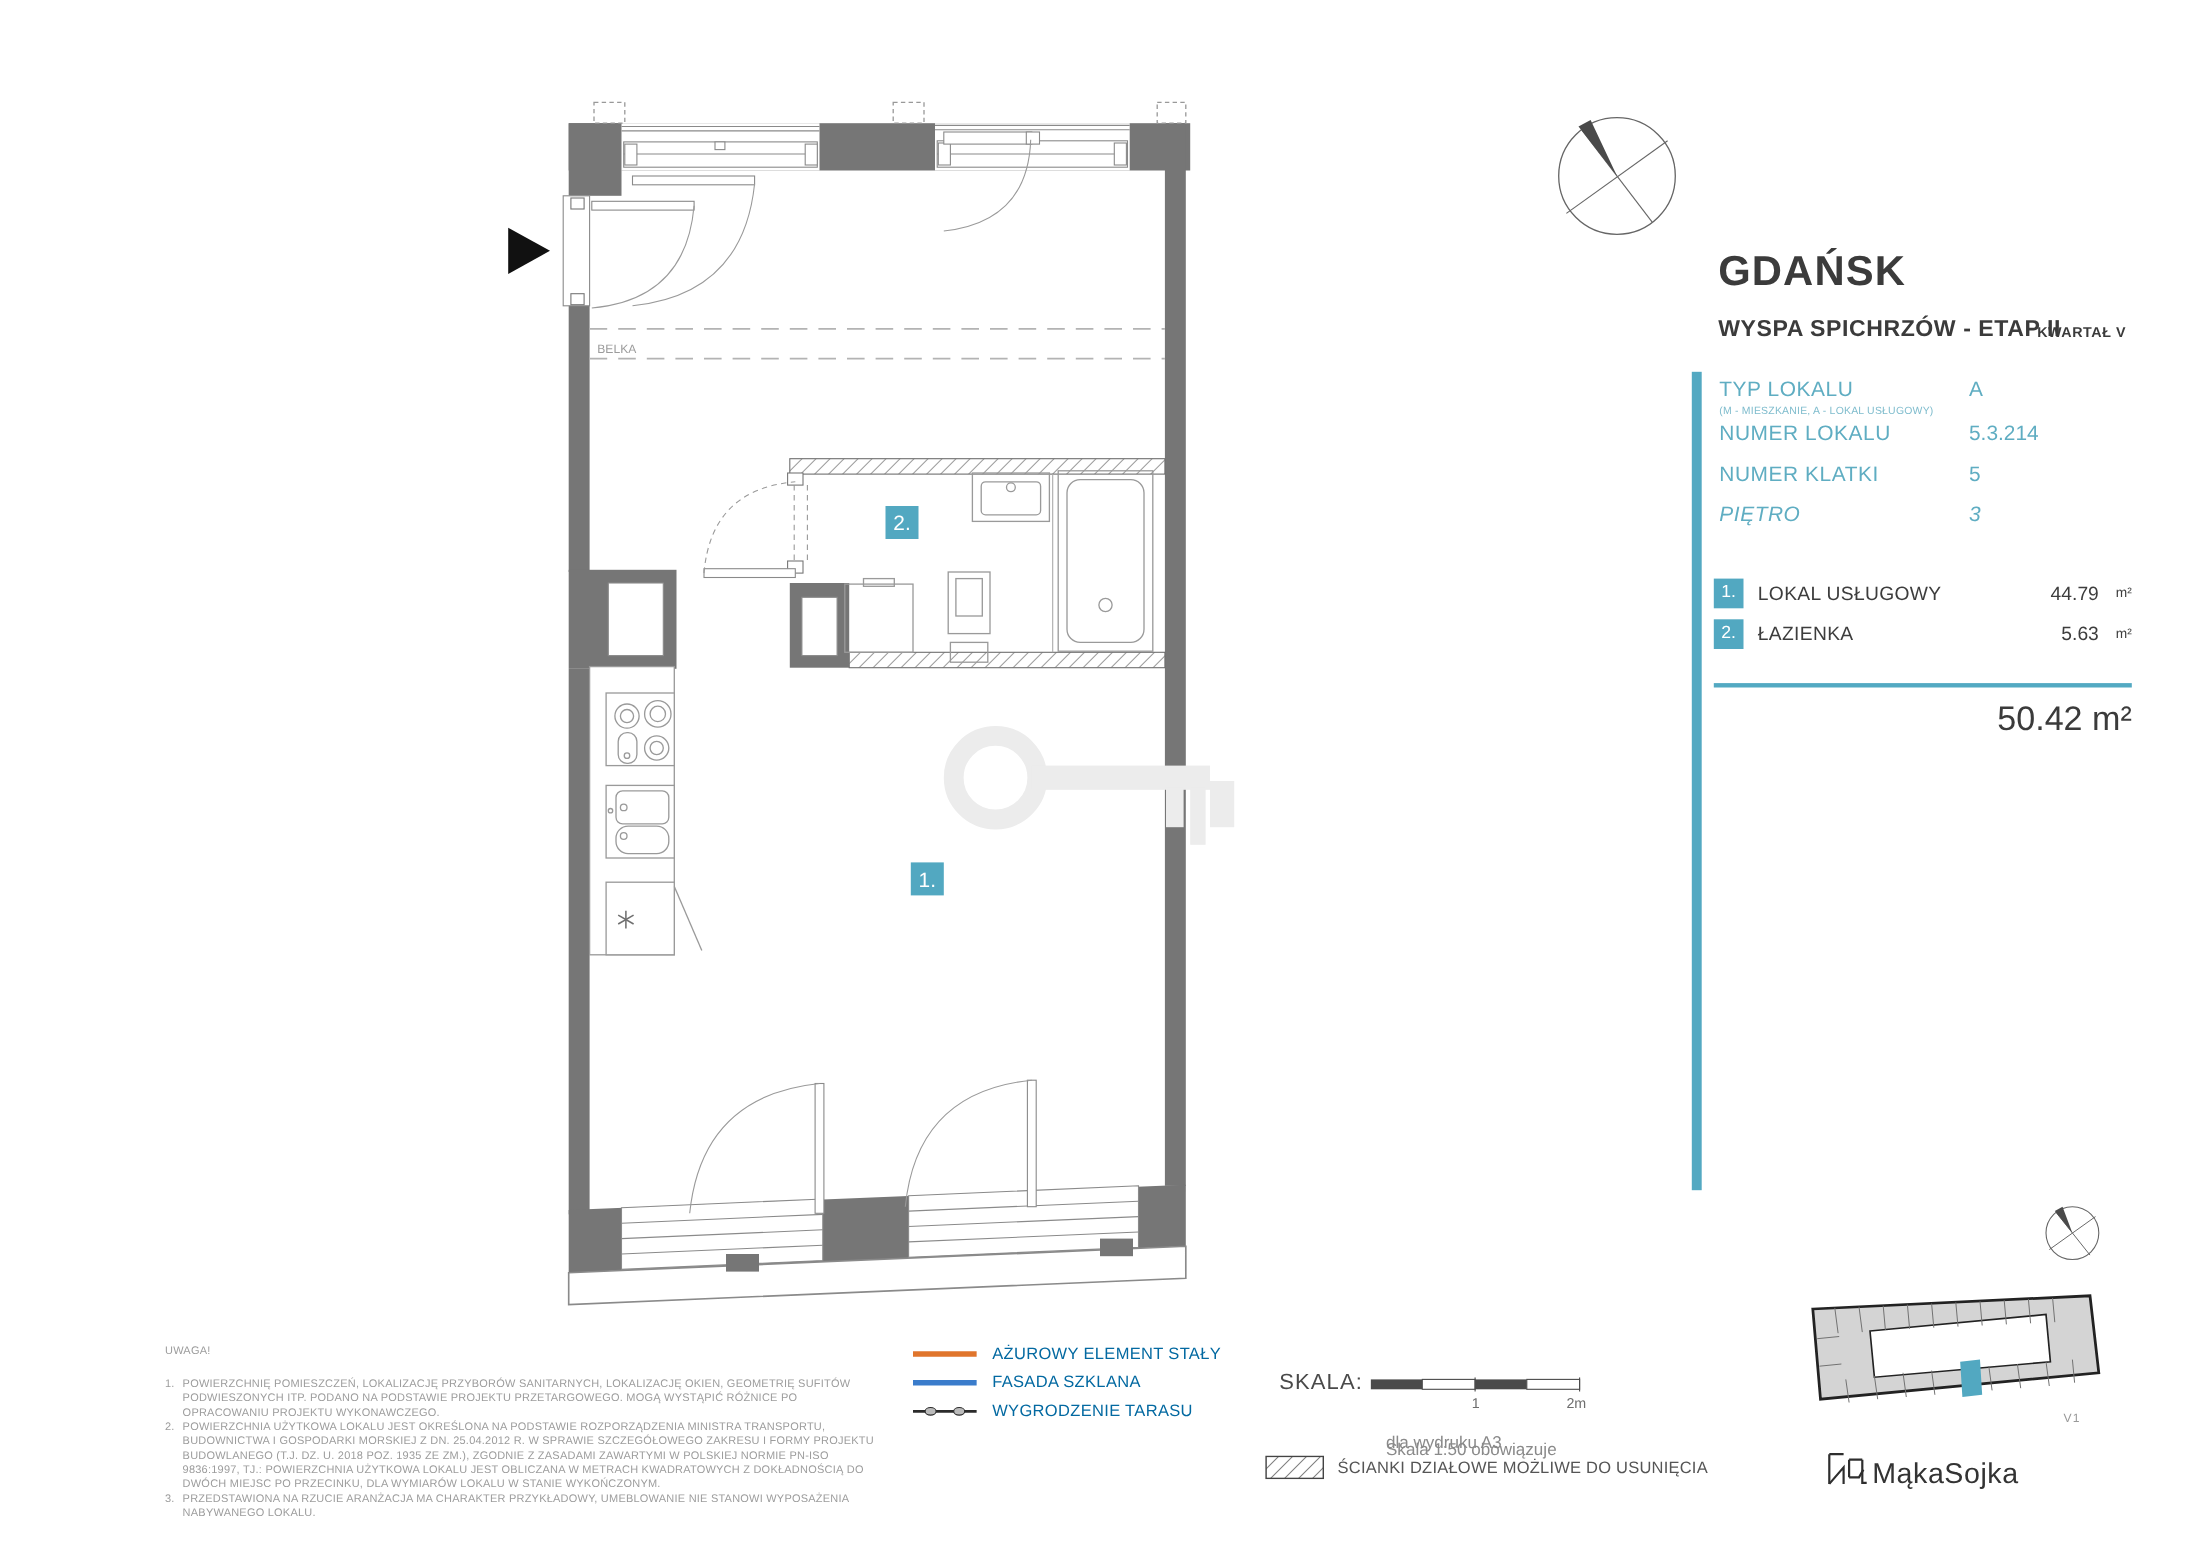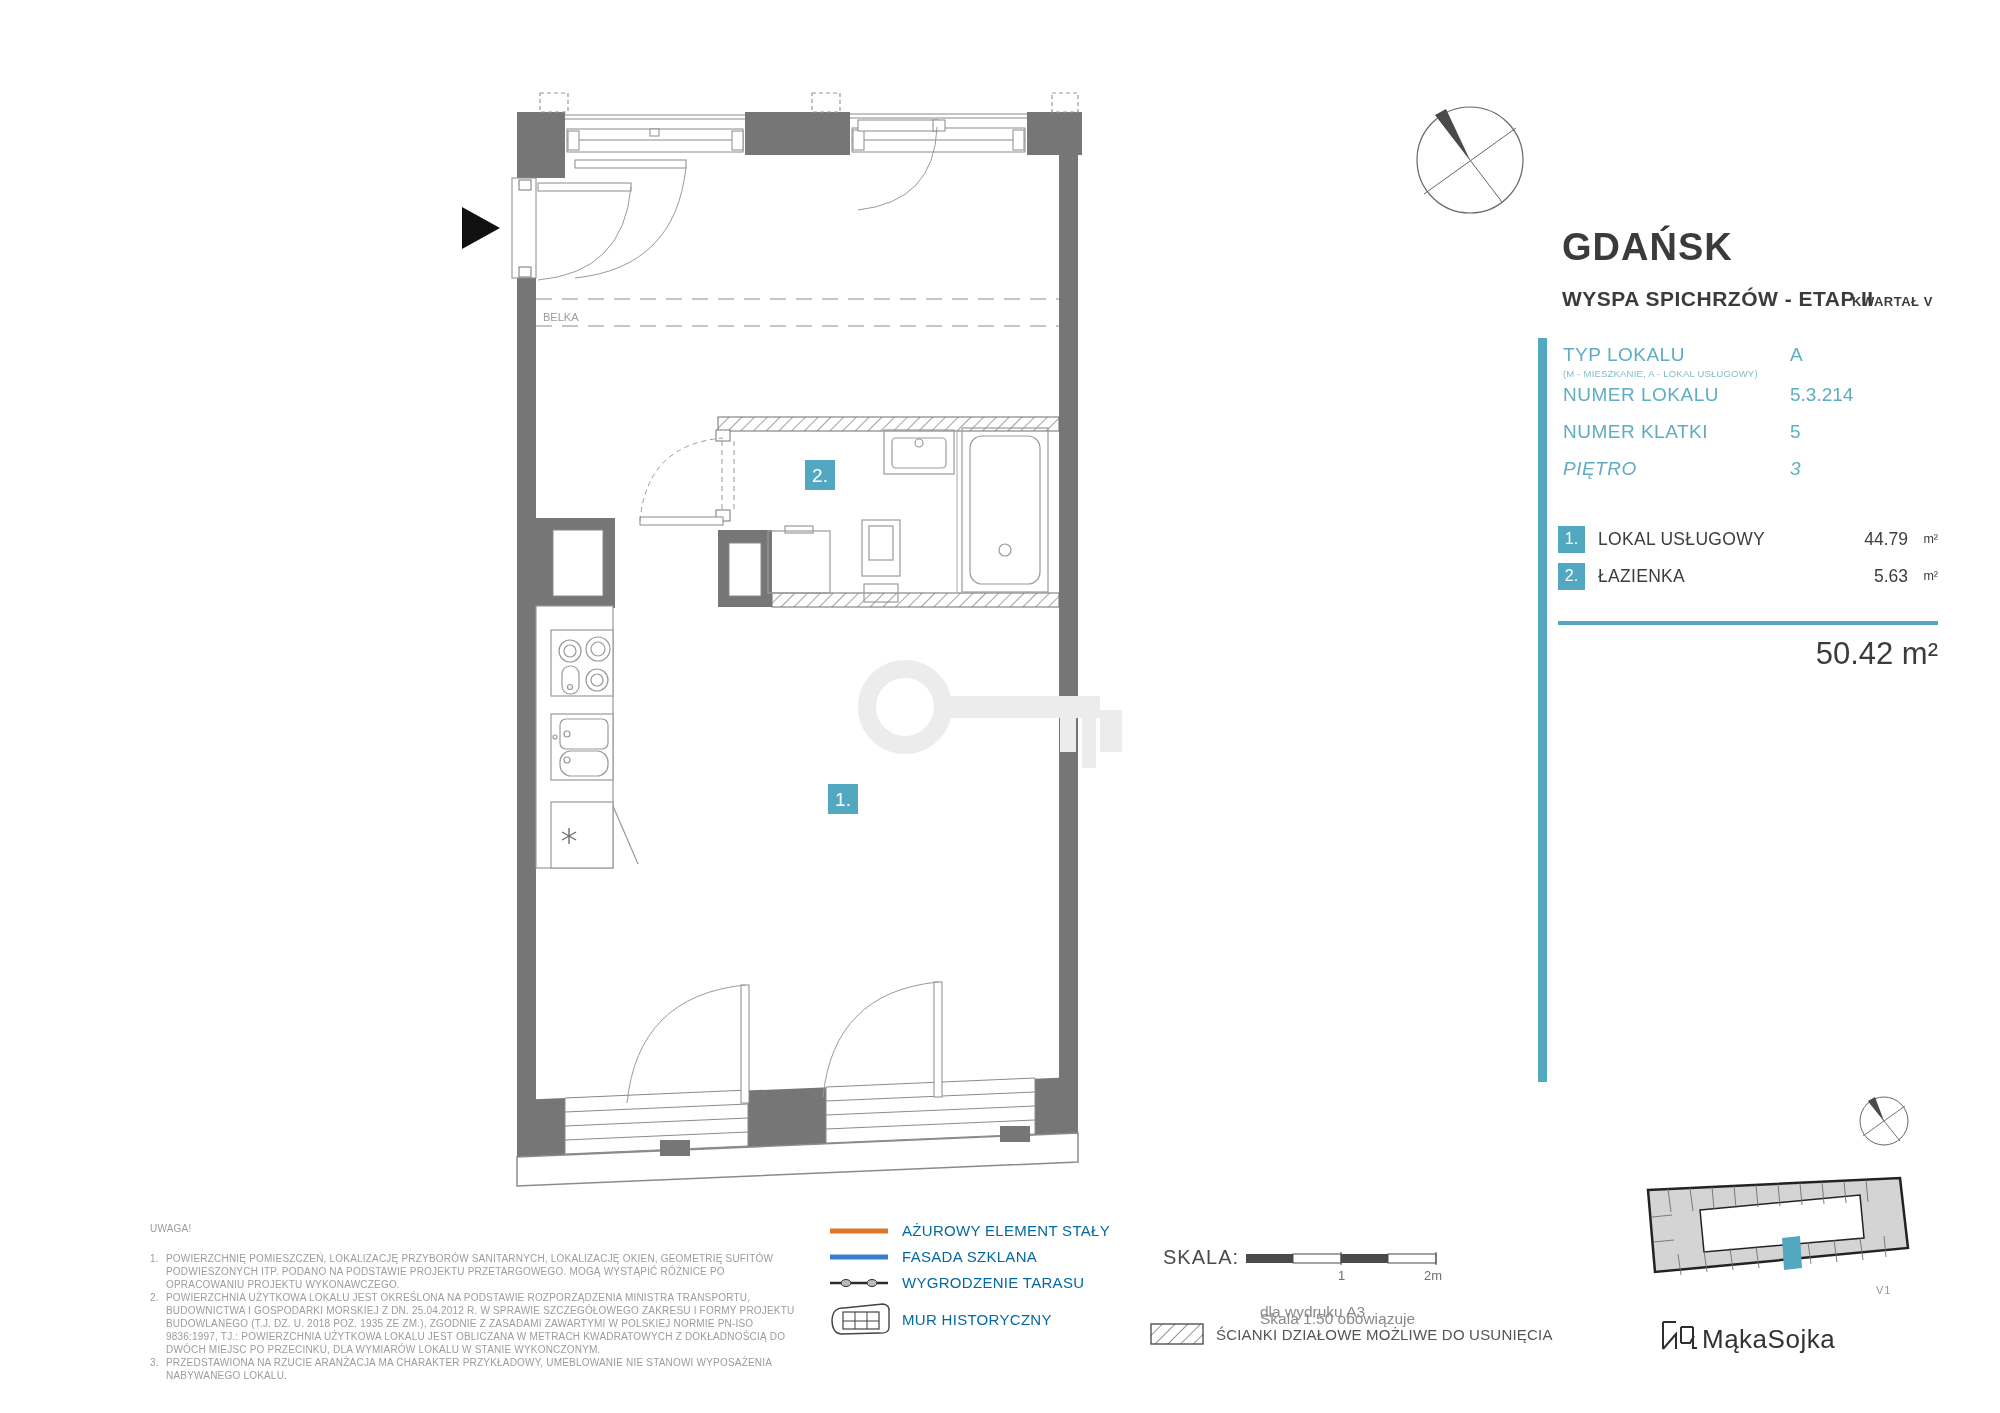--- a/index.html
+++ b/index.html
@@ -292,32 +292,20 @@
   <div class="lrow">
     <span class="lswatch">
       <svg width="58" height="10">
         <line x1="0" y1="5" x2="58" y2="5" stroke="#2b2b2b" stroke-width="2.5"></line>
         <ellipse cx="16" cy="5" rx="5" ry="3.5" fill="#bbb" stroke="#2b2b2b" stroke-width="1"></ellipse>
         <ellipse cx="42" cy="5" rx="5" ry="3.5" fill="#bbb" stroke="#2b2b2b" stroke-width="1"></ellipse>
       </svg>
     </span>
     <span class="llabel">WYGRODZENIE TARASU</span>
   </div>
-  <div class="lrow">
-    <span class="lswatch">
-      <svg width="62" height="38">
-        <path d="M2,20 Q3,7 14,8 L53,4 Q60,5 59,12 L59,28 Q58,34 49,33 L11,34 Q2,33 2,20 Z" fill="#ffffff" stroke="#444" stroke-width="1.4"></path>
-        <rect x="13" y="12" width="36" height="17" fill="none" stroke="#444" stroke-width="1.2"></rect>
-        <line x1="25" y1="12" x2="25" y2="29" stroke="#444" stroke-width="1"></line>
-        <line x1="37" y1="12" x2="37" y2="29" stroke="#444" stroke-width="1"></line>
-        <line x1="13" y1="21" x2="49" y2="21" stroke="#444" stroke-width="1"></line>
-      </svg>
-    </span>
-    <span class="llabel">MUR HISTORYCZNY</span>
-  </div>
 </div>
 
 <div class="abs skala-label">SKALA:</div>
 <svg class="abs" style="left:1246px;top:1252px;" width="196" height="14" viewBox="0 0 196 14">
   <rect x="0" y="2" width="47" height="9" fill="#4a4a4a"></rect>
   <rect x="47" y="2" width="48" height="9" fill="#ffffff" stroke="#4a4a4a" stroke-width="1"></rect>
   <rect x="95" y="2" width="47" height="9" fill="#4a4a4a"></rect>
   <rect x="142" y="2" width="48" height="9" fill="#ffffff" stroke="#4a4a4a" stroke-width="1"></rect>
   <line x1="95" y1="0" x2="95" y2="13" stroke="#4a4a4a" stroke-width="1"></line>
   <line x1="190" y1="0" x2="190" y2="13" stroke="#4a4a4a" stroke-width="1"></line>

